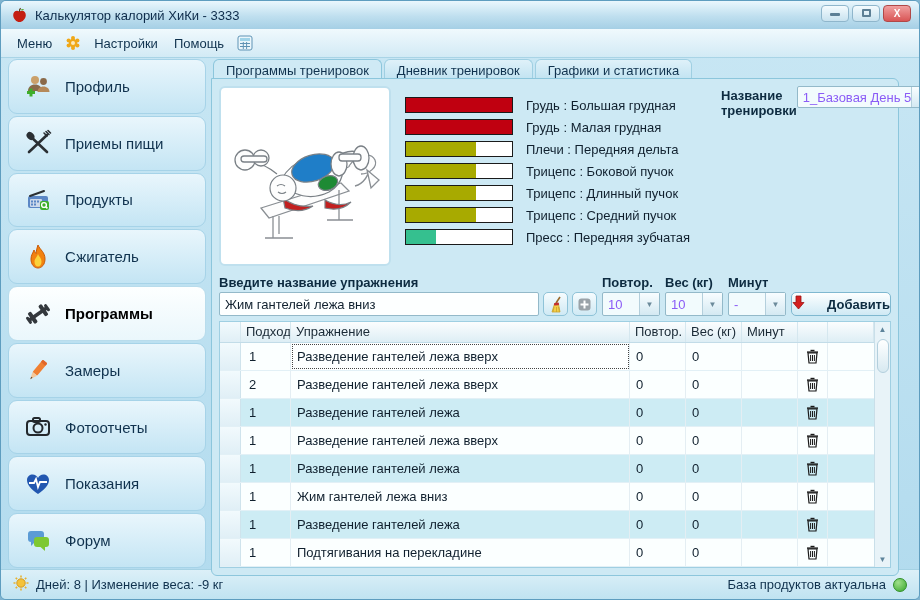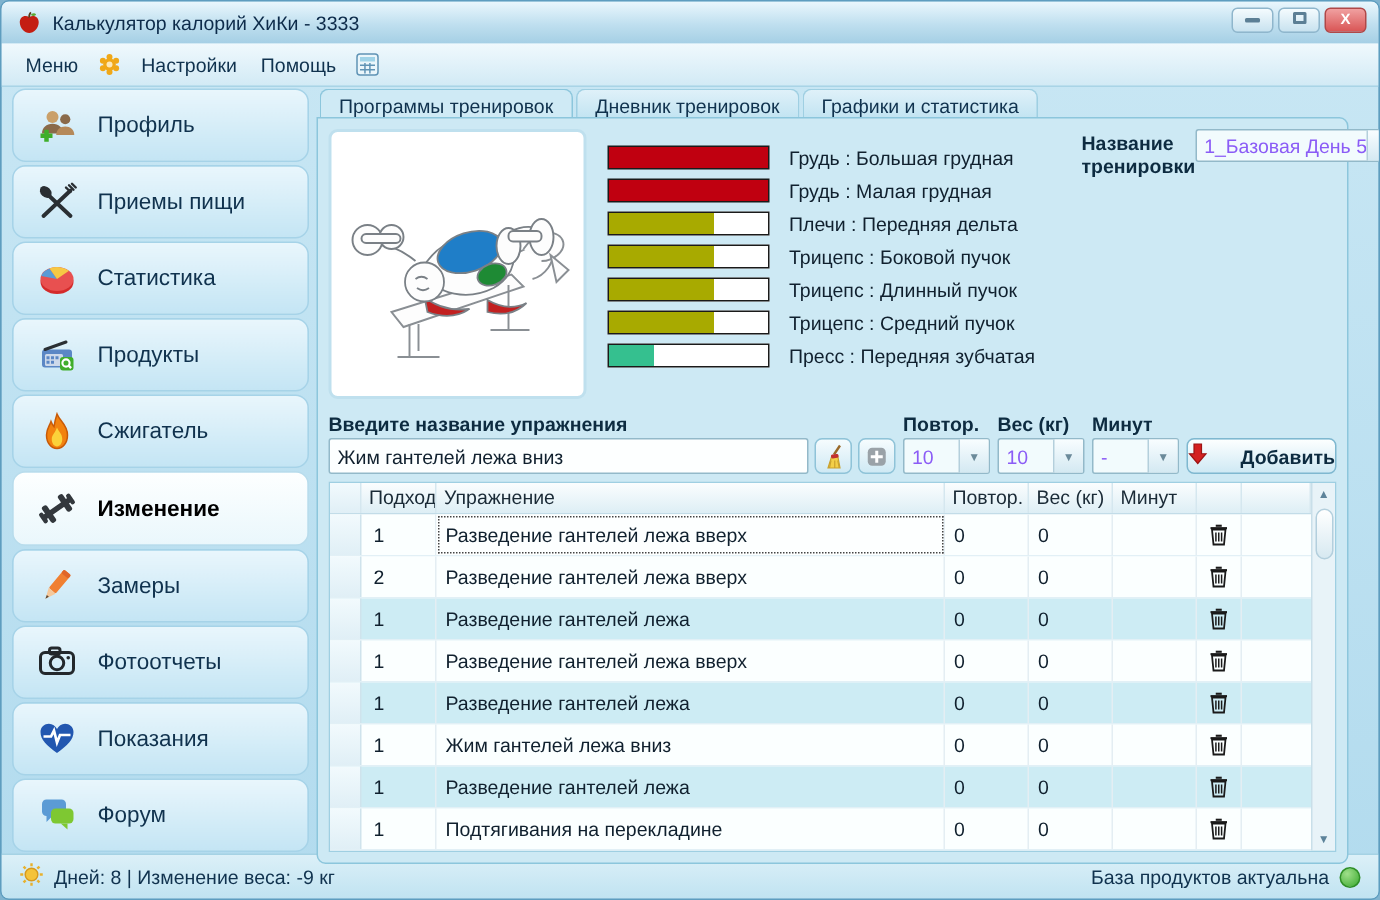--- a/index.html
+++ b/index.html
@@ -181,31 +181,20 @@
                 <line x1="22" y1="2.5" x2="25" y2="5.5"></line>
                 <line x1="24" y1="1.5" x2="26.5" y2="4"></line>
               </g>
             </svg>
           </span>
         <span class="lbl">Приемы пищи</span>
       </div>
       <div class="side-item">
         <span class="side-icon">
             <svg width="28" height="28" viewBox="0 0 28 28">
-              <ellipse cx="14" cy="16" rx="11" ry="8" fill="#d42a2a"></ellipse>
-              <ellipse cx="14" cy="14" rx="11" ry="8" fill="#e85050"></ellipse>
-              <path d="M14 14 L3.5 12 A11 8 0 0 1 9 7 z" fill="#5b9bd5"></path>
-              <path d="M14 14 L9 7 A11 8 0 0 1 22 8.5 z" fill="#f6c844"></path>
-            </svg>
-          </span>
-        <span class="lbl">Статистика</span>
-      </div>
-      <div class="side-item">
-        <span class="side-icon">
-            <svg width="28" height="28" viewBox="0 0 28 28">
               <rect x="4" y="10" width="20" height="12" rx="2" fill="#5b87c5"></rect>
               <rect x="6" y="13" width="12" height="8" rx="1" fill="#cdd9ea"></rect>
               <g fill="#5b87c5">
                 <rect x="7" y="14.5" width="2" height="2"></rect>
                 <rect x="10" y="14.5" width="2" height="2"></rect>
                 <rect x="13" y="14.5" width="2" height="2"></rect>
                 <rect x="7" y="17.5" width="2" height="2"></rect>
                 <rect x="10" y="17.5" width="2" height="2"></rect>
               </g>
               <path d="M6 10 L20 5" stroke="#2a2f33" stroke-width="2" stroke-linecap="round"></path>
@@ -230,21 +219,21 @@
             <svg width="28" height="28" viewBox="0 0 28 28">
               <g transform="rotate(-35 14 14)" fill="#33383d">
                 <rect x="3" y="12.2" width="22" height="3.6" rx="1.4"></rect>
                 <rect x="5.5" y="7.5" width="4" height="13" rx="1.6"></rect>
                 <rect x="18.5" y="7.5" width="4" height="13" rx="1.6"></rect>
                 <rect x="1.5" y="10" width="3" height="8" rx="1.4"></rect>
                 <rect x="23.5" y="10" width="3" height="8" rx="1.4"></rect>
               </g>
             </svg>
           </span>
-        <span class="lbl">Изменение</span>
+        <span class="lbl">Программы</span>
       </div>
       <div class="side-item">
         <span class="side-icon">
             <svg width="28" height="28" viewBox="0 0 28 28">
               <g transform="rotate(40 14 14)">
                 <rect x="11" y="3" width="6" height="16" rx="1" fill="#f08032"></rect>
                 <rect x="11" y="3" width="6" height="3" rx="1" fill="#e0662a"></rect>
                 <path d="M11 19 L14 26 L17 19 z" fill="#f5c89a"></path>
                 <path d="M13.1 23.5 L14 26 L14.9 23.5 z" fill="#5a4632"></path>
               </g>

